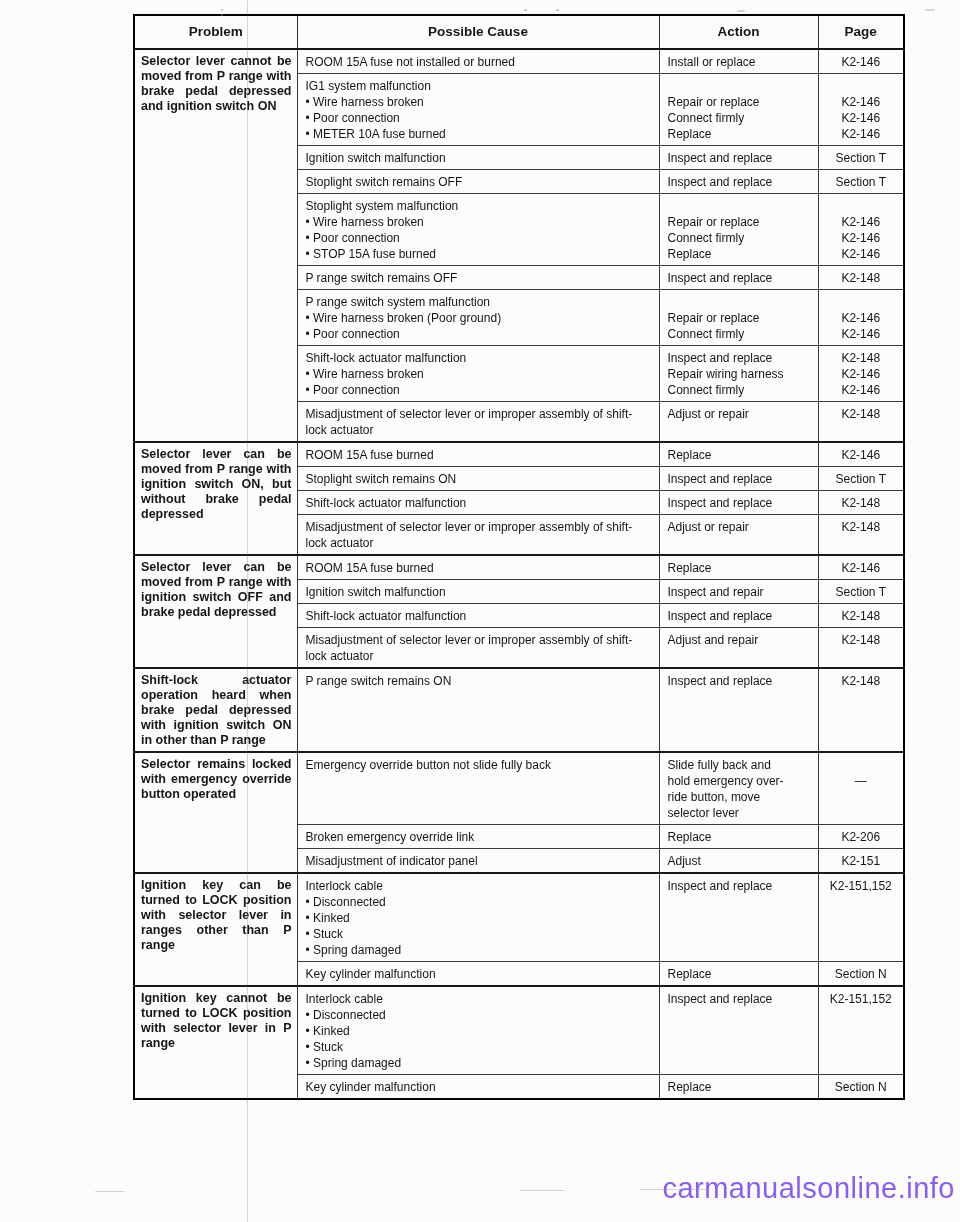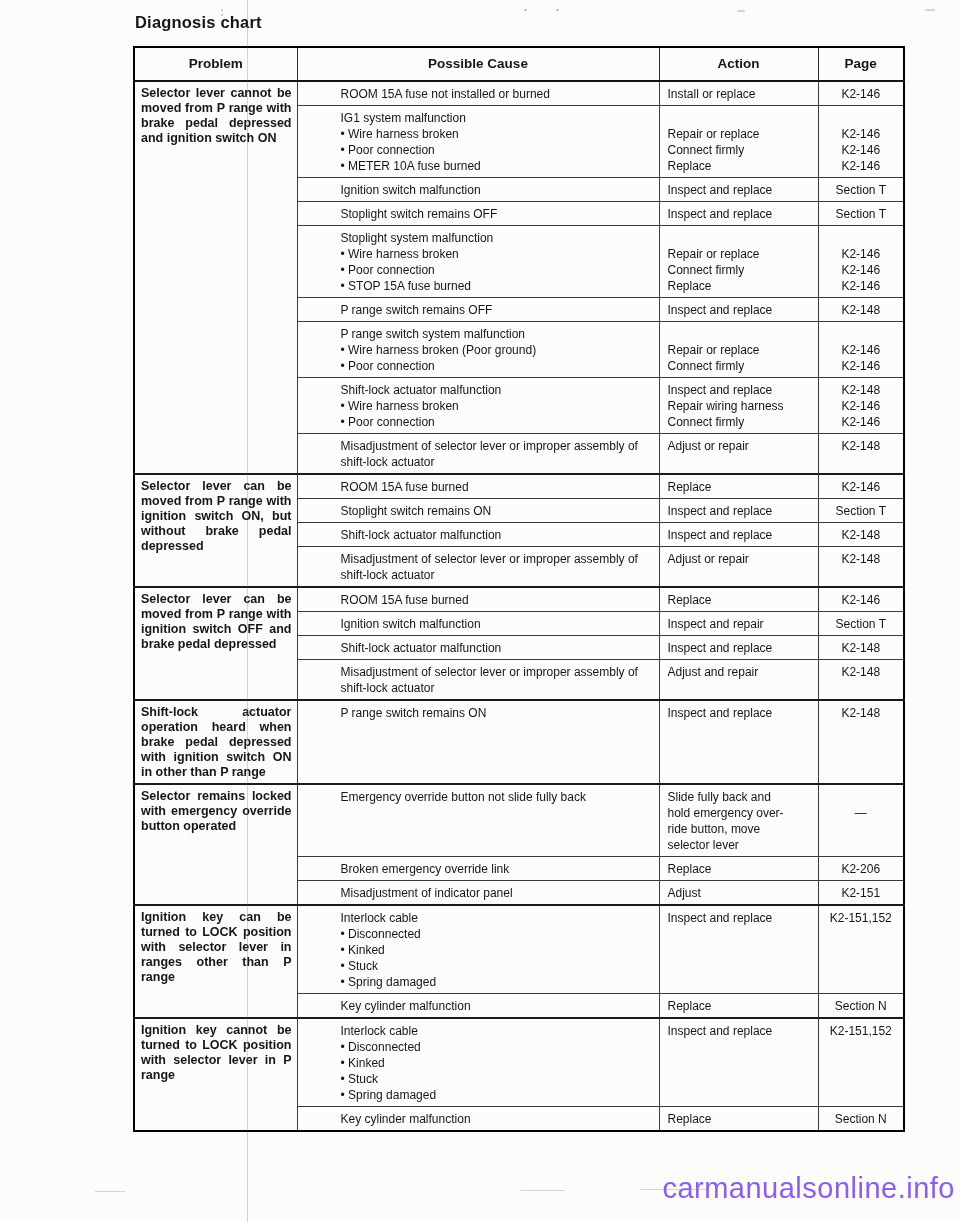--- a/index.html
+++ b/index.html
@@ -43,21 +43,21 @@
   .diag-table td{
     border:1px solid #3a3a3a;
     vertical-align:top;
     padding:4px 6px 3px 8px;
   }
   tr.group-start td{border-top:2px solid #1a1a1a;}
   td.problem-cell{
     font-weight:bold;font-size:12.5px;line-height:15px;
     text-align:justify;padding:4px 5px 3px 6px;
   }
-  td.cause-cell .line{white-space:normal;margin-left:35px;}
+  td.cause-cell .line{white-space:normal;}
   td.action-cell{}
   td.page-cell{text-align:center;padding-left:2px;padding-right:2px;}
   .watermark{position:absolute;right:5px;top:1172px;font-size:29px;color:#8b5cf6;letter-spacing:.5px;}
 </style>
 </head>
 <body>
 
 <div class="page">
 
   <div class="fold-line"></div>
@@ -65,21 +65,20 @@
   <div class="speck" style="left:221px;top:14px;width:2px;height:2px;"></div>
   <div class="speck" style="left:524px;top:9px;width:3px;height:2px;"></div>
   <div class="speck" style="left:556px;top:9px;width:3px;height:2px;"></div>
   <div class="speck" style="left:737px;top:10px;width:8px;height:2px;opacity:.35;"></div>
   <div class="speck" style="left:925px;top:9px;width:10px;height:2px;opacity:.35;"></div>
   <div class="speck" style="left:95px;top:1191px;width:30px;height:1px;opacity:.35;"></div>
   <div class="speck" style="left:520px;top:1190px;width:45px;height:1px;opacity:.35;"></div>
   <div class="speck" style="left:640px;top:1189px;width:70px;height:1px;opacity:.35;"></div>
 
 
-  <div class="doc-title">Diagnosis chart</div>
 
   <table class="diag-table">
     <colgroup>
       <col style="width:163px;">
       <col style="width:362px;">
       <col style="width:159px;">
       <col style="width:86px;">
     </colgroup>
     <thead>
       <tr>

